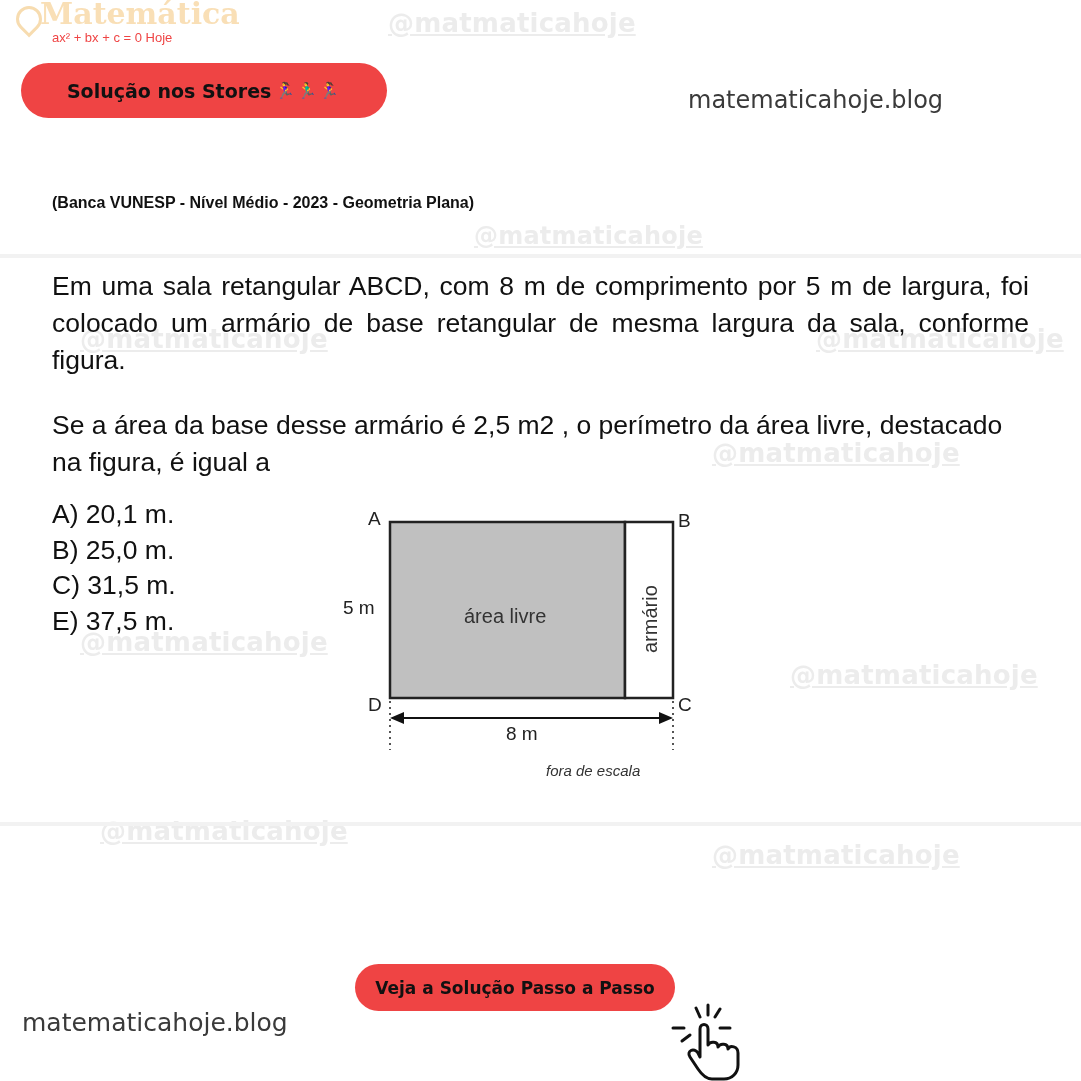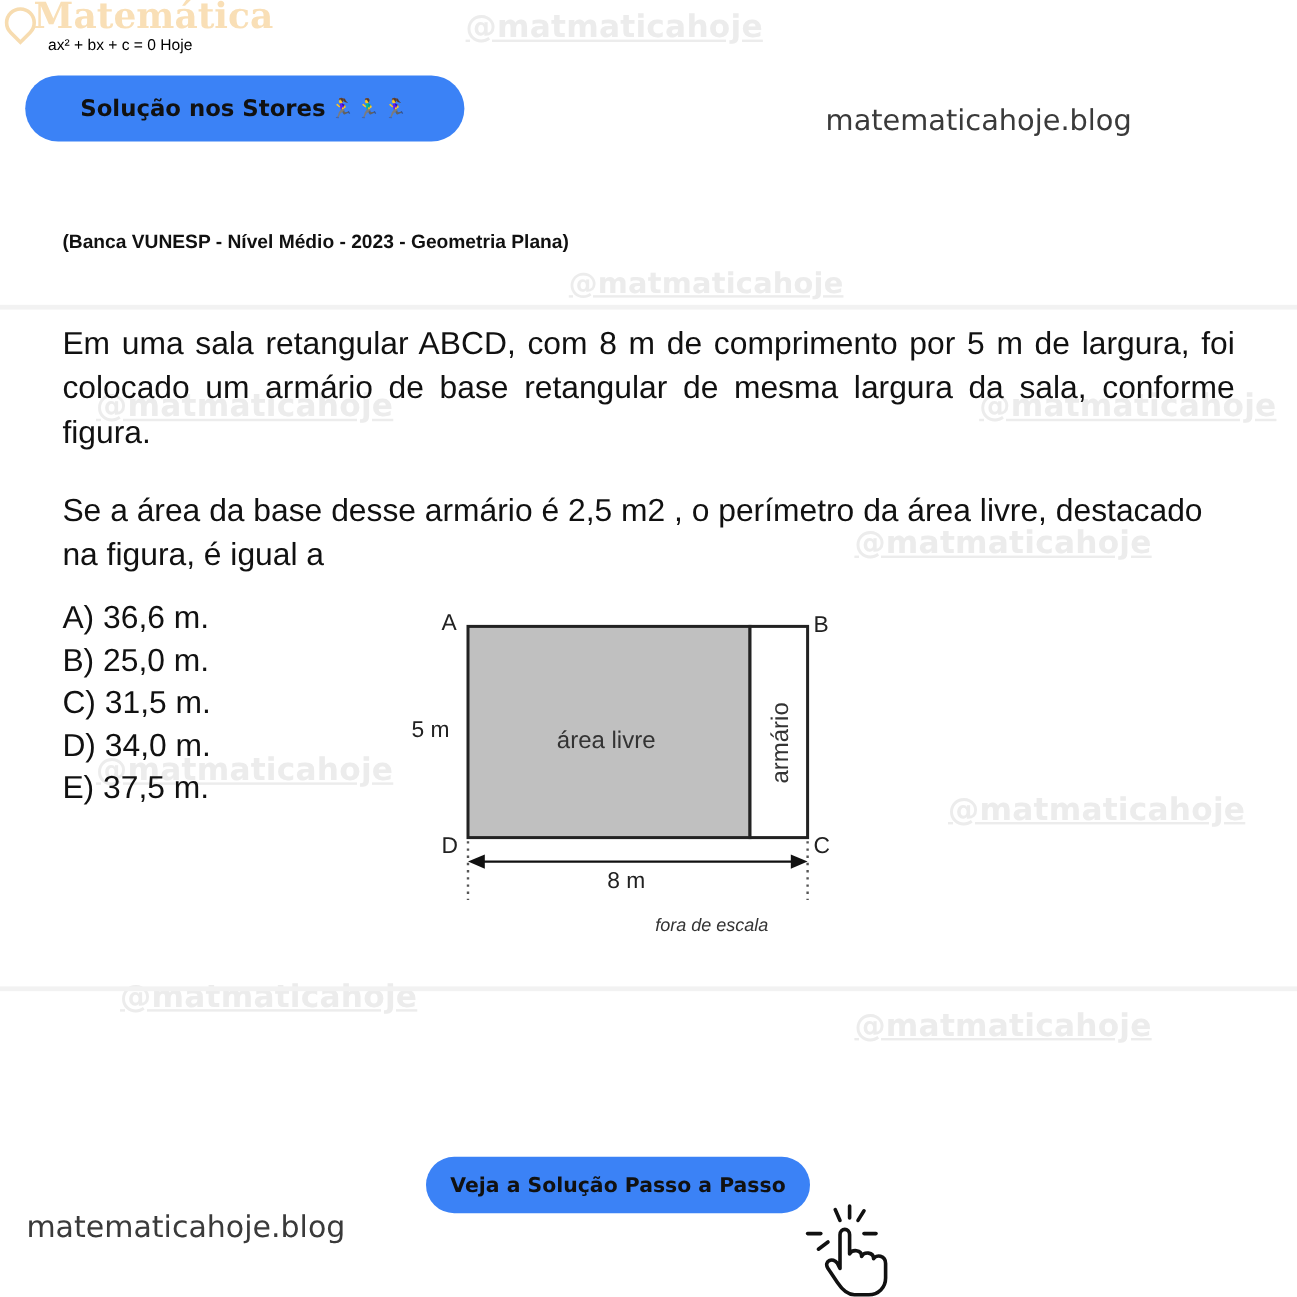--- a/index.html
+++ b/index.html
@@ -9,36 +9,36 @@
     font-family: "Liberation Sans", sans-serif;
     color: #111;
   }
   .abs { position: absolute; }
   .wm {
     position: absolute; color: #ececec; font-weight: bold;
     font-family: "DejaVu Sans", sans-serif; font-size: 26px; letter-spacing: 0.2px;
     white-space: nowrap; pointer-events: none; text-decoration: underline;
   }
   .hrule { position: absolute; left: 0; width: 1081px; height: 4px; background: #f2f2f2; }
-  .logo { left: 0; top: 0; width: 230px; height: 52px; }
+  .logo { left: 12px; top: 0; width: 230px; height: 52px; }
   .logo-title {
     position: absolute; left: 28px; top: -4px; font-family: "DejaVu Serif", serif;
     font-weight: bold; font-size: 30px; color: #f9dfb6; white-space: nowrap;
   }
   .logo-sub {
-    position: absolute; left: 40px; top: 30px; font-size: 13px; color: #000000;
+    position: absolute; left: 40px; top: 30px; font-size: 13px; color: #ef4444;
     white-space: nowrap;
   }
   .logo-pin {
     position: absolute; left: 4px; top: 6px; width: 26px; height: 26px;
     border: 3px solid #f7dcb0; border-radius: 50% 50% 50% 0; transform: rotate(-45deg);
     box-sizing: border-box;
   }
   .pill {
-    position: absolute; background: #3b82f6; border-radius: 30px;
+    position: absolute; background: #ef4444; border-radius: 30px;
     display: flex; align-items: center; justify-content: center;
     font-family: "DejaVu Sans", sans-serif; font-weight: bold; color: #111;
   }
   .pill-top { left: 21px; top: 63px; width: 366px; height: 55px; font-size: 19px; }
   .pill-bottom { left: 355px; top: 964px; width: 320px; height: 47px; font-size: 17px; }
   .runners { margin-left: 4px; font-size: 16px; letter-spacing: 2px; }
   .site {
     position: absolute; font-family: "DejaVu Sans", sans-serif; font-weight: normal;
     color: #3a3a3a; white-space: nowrap;
   }
@@ -85,24 +85,23 @@
   <span class="runners">🏃‍♀️🏃‍♂️🏃‍♀️</span>
 </div>
 
 <div class="site site-top">matematicahoje.blog</div>
 
 <div class="abs heading">(Banca VUNESP - Nível Médio - 2023 - Geometria Plana)</div>
 <div class="abs para para1">Em uma sala retangular ABCD, com 8 m de comprimento por 5 m de largura, foi colocado um armário de base retangular de mesma largura da sala, conforme figura.</div>
 <div class="abs para para2">Se a área da base desse armário é 2,5 m2 , o perímetro da área livre, destacado na figura, é igual a</div>
 
 <div class="abs alts">
-  <span class="alt-item">A) 36,6 m.</span>
+  <span class="alt-item">A) 20,1 m.</span>
   <span class="alt-item">B) 25,0 m.</span>
   <span class="alt-item">C) 31,5 m.</span>
-  <span class="alt-item">D) 34,0 m.</span>
   <span class="alt-item">E) 37,5 m.</span>
 </div>
 
 <svg class="abs figure" viewBox="0 0 380 285">
   <rect x="60" y="17" width="235" height="176" fill="#c0c0c0" stroke="#222" stroke-width="2.5"></rect>
   <rect x="295" y="17" width="48" height="176" fill="#ffffff" stroke="#222" stroke-width="2.5"></rect>
   <text x="38" y="20" font-size="19" fill="#222">A</text>
   <text x="348" y="22" font-size="19" fill="#222">B</text>
   <text x="348" y="206" font-size="19" fill="#222">C</text>
   <text x="38" y="206" font-size="19" fill="#222">D</text>

